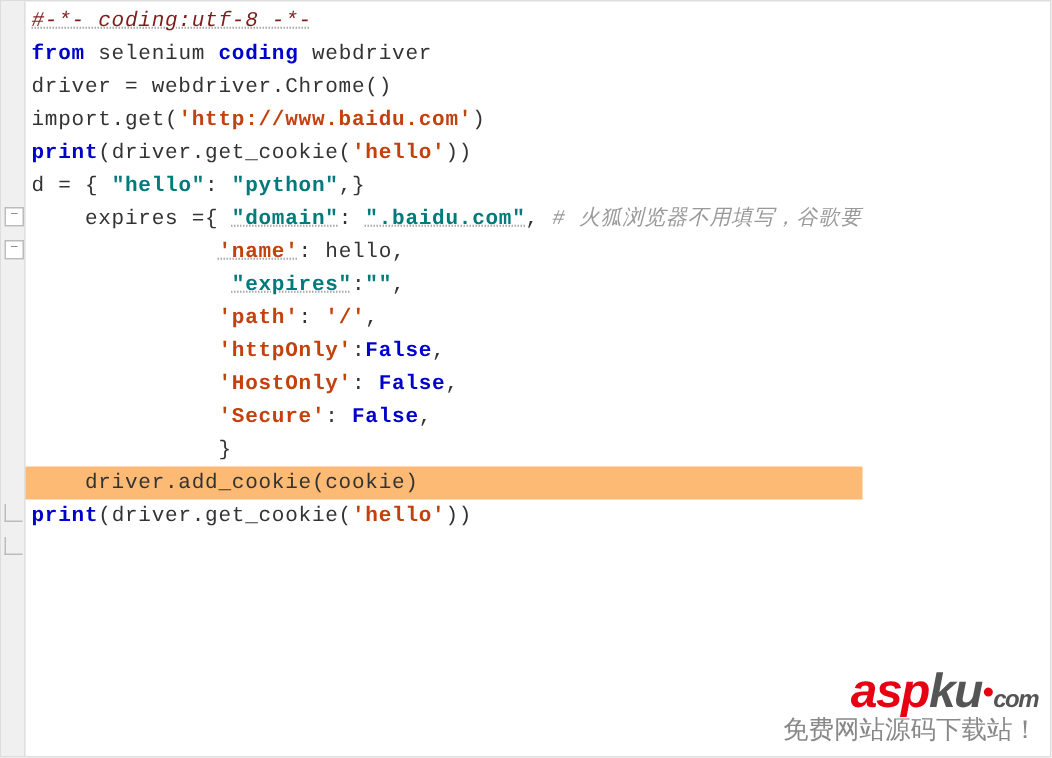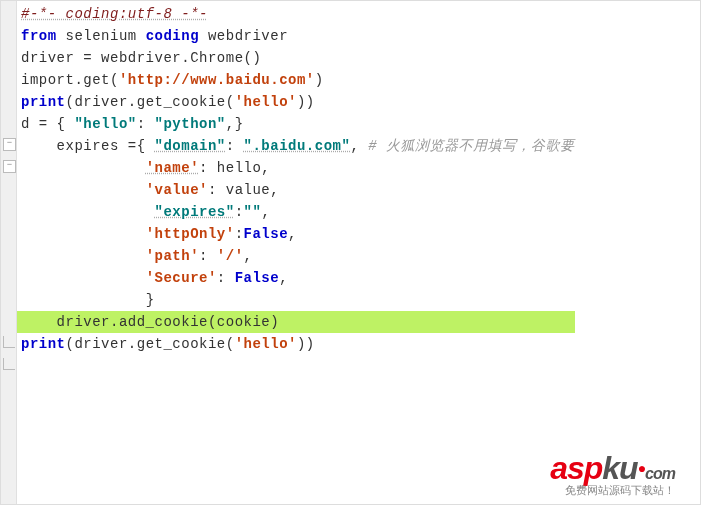--- a/index.html
+++ b/index.html
@@ -59,51 +59,51 @@
     top: 0;
     padding: 2px 0 0 4px;
   }
   .line {
     height: 22px;
     line-height: 22px;
     white-space: pre;
     letter-spacing: 0.5px;
   }
   .line.highlight {
-    background: #bef264;
+    background: #fdba74;
     margin-left: -4px;
     padding-left: 4px;
   }
   .c-comment { color: #7f1d1d; font-style: italic; }
   .c-kw { color: #0000cc; font-weight: bold; }
   .c-str { color: #c2410c; font-weight: bold; }
   .c-str2 { color: #007a7a; font-weight: bold; }
   .c-bool { color: #0000cc; font-weight: bold; }
   .c-text { color: #333; }
   .c-cn { color: #999; font-style: italic; margin-top: 25px; }
   .underlined { text-decoration: underline; text-decoration-style: dotted; text-decoration-color: #aaa; }
   .watermark {
     position: absolute;
-    right: 25px;
+    right: 8px;
     bottom: 6px;
     font-family: Arial, sans-serif;
     text-align: right;
     pointer-events: none;
   }
   .wm-main {
     font-size: 32px;
     font-weight: 900;
     font-style: italic;
     letter-spacing: -1px;
   }
   .wm-red { color: #e60012; }
   .wm-gray { color: #555; }
   .wm-dot { color: #e60012; font-size: 14px; vertical-align: 6px; }
   .wm-dom { color: #555; font-size: 16px; font-weight: bold; }
-  .wm-sub { color: #888; font-size: 11px; margin-top: -4px; }
+  .wm-sub { color: #888; font-size: 17px; margin-top: -4px; }
 </style>
 </head>
 <body>
 
 <div class="editor">
 
   <div class="gutter">
     <div class="fold expanded" style="top:137px;"></div>
     <div class="fold expanded" style="top:159px;"></div>
     <div class="fold-end" style="top:335px;"></div>
@@ -112,24 +112,24 @@
 
   <div class="code-area">
     <div class="line"><span class="c-comment underlined">#-*- coding:utf-8 -*-</span></div>
     <div class="line"><span class="c-kw">from</span><span class="c-text"> selenium </span><span class="c-kw">coding</span><span class="c-text"> webdriver</span></div>
     <div class="line"><span class="c-text">driver = webdriver.Chrome()</span></div>
     <div class="line"><span class="c-text">import.get(</span><span class="c-str">'http://www.baidu.com'</span><span class="c-text">)</span></div>
     <div class="line"><span class="c-kw">print</span><span class="c-text">(driver.get_cookie(</span><span class="c-str">'hello'</span><span class="c-text">))</span></div>
     <div class="line"><span class="c-text">d = { </span><span class="c-str2">"hello"</span><span class="c-text">: </span><span class="c-str2">"python"</span><span class="c-text">,}</span></div>
     <div class="line"><span class="c-text">    expires ={ </span><span class="c-str2 underlined">"domain"</span><span class="c-text">: </span><span class="c-str2 underlined">".baidu.com"</span><span class="c-text">, </span><span class="c-cn"># 火狐浏览器不用填写，谷歌要</span></div>
     <div class="line"><span class="c-text">              </span><span class="c-str underlined">'name'</span><span class="c-text">: hello,</span></div>
-    <div class="line"><span class="c-text">              </span><span class="c-str">'value'</span><span class="c-text">: value,</span></div>
     <div class="line"><span class="c-text">               </span><span class="c-str2 underlined">"expires"</span><span class="c-text">:</span><span class="c-str2">""</span><span class="c-text">,</span></div>
+    <div class="line"><span class="c-text">              </span><span class="c-str">'path'</span><span class="c-text">: </span><span class="c-str">'/'</span><span class="c-text">,</span></div>
     <div class="line"><span class="c-text">              </span><span class="c-str">'httpOnly'</span><span class="c-text">:</span><span class="c-bool">False</span><span class="c-text">,</span></div>
-    <div class="line"><span class="c-text">              </span><span class="c-str">'path'</span><span class="c-text">: </span><span class="c-str">'/'</span><span class="c-text">,</span></div>
+    <div class="line"><span class="c-text">              </span><span class="c-str">'HostOnly'</span><span class="c-text">: </span><span class="c-bool">False</span><span class="c-text">,</span></div>
     <div class="line"><span class="c-text">              </span><span class="c-str">'Secure'</span><span class="c-text">: </span><span class="c-bool">False</span><span class="c-text">,</span></div>
     <div class="line"><span class="c-text">              </span><span class="c-text">}</span></div>
     <div class="line highlight"><span class="c-text">    driver.add_cookie(cookie)</span></div>
     <div class="line"><span class="c-kw">print</span><span class="c-text">(driver.get_cookie(</span><span class="c-str">'hello'</span><span class="c-text">))</span></div>
   </div>
 
   <div class="watermark">
     <div class="wm-main">
       <span class="wm-red">asp</span><span class="wm-gray">ku</span><span class="wm-dot">●</span><span class="wm-dom">com</span>
     </div>

